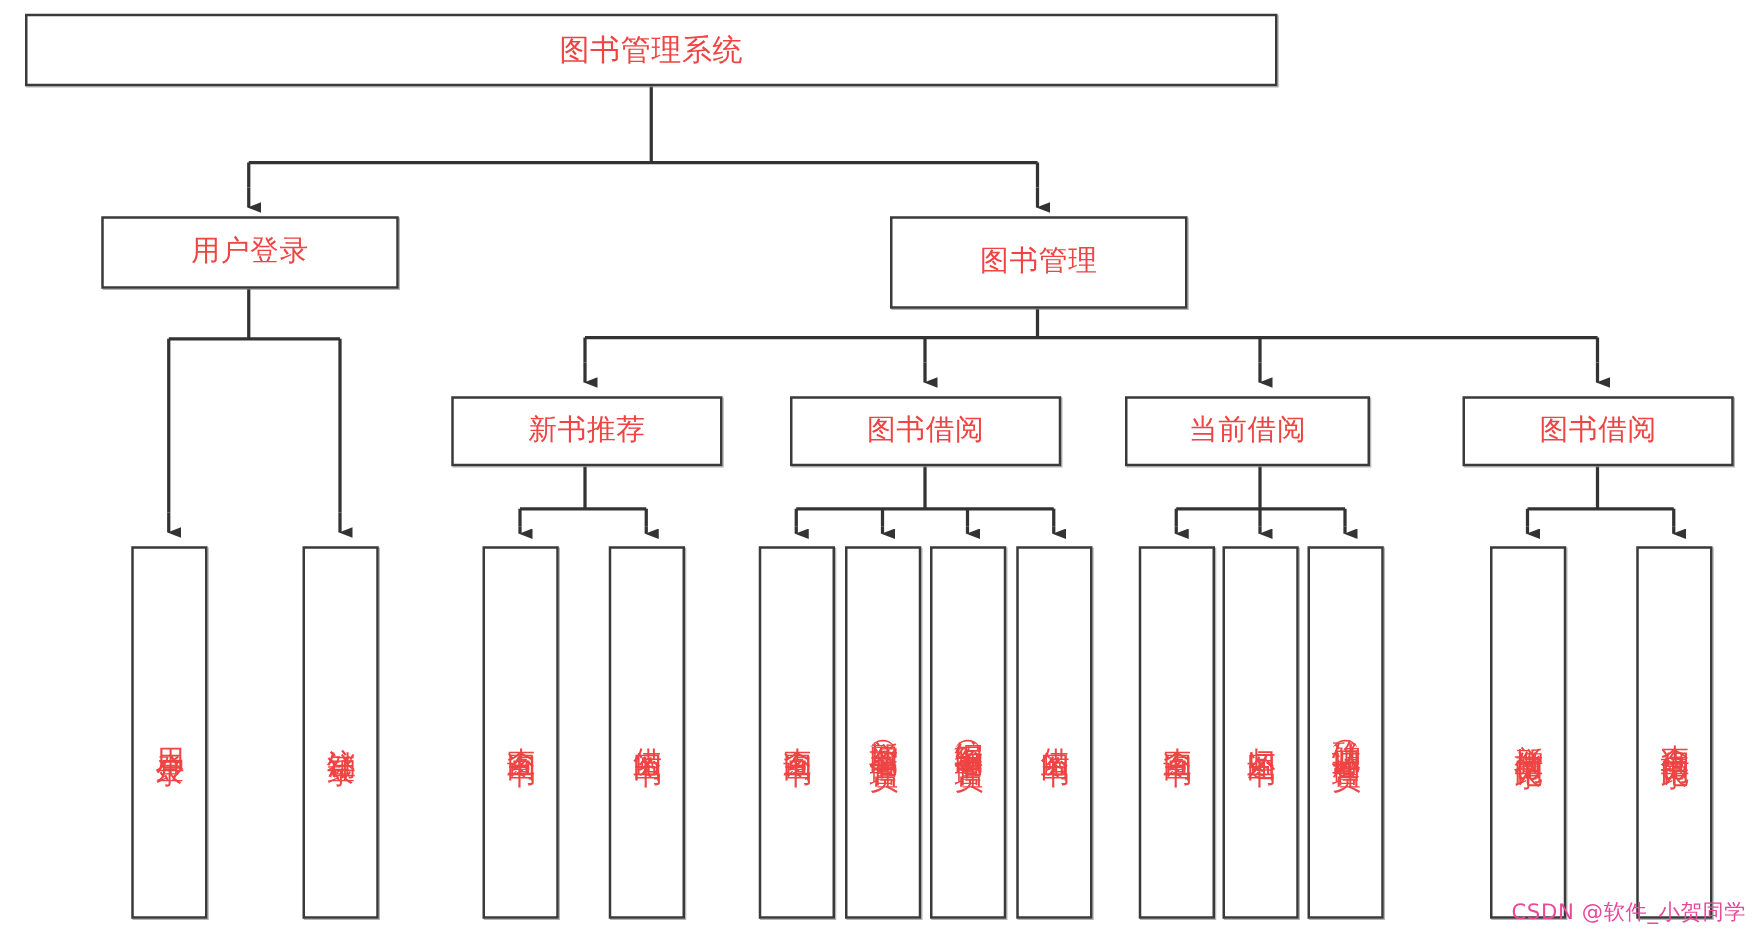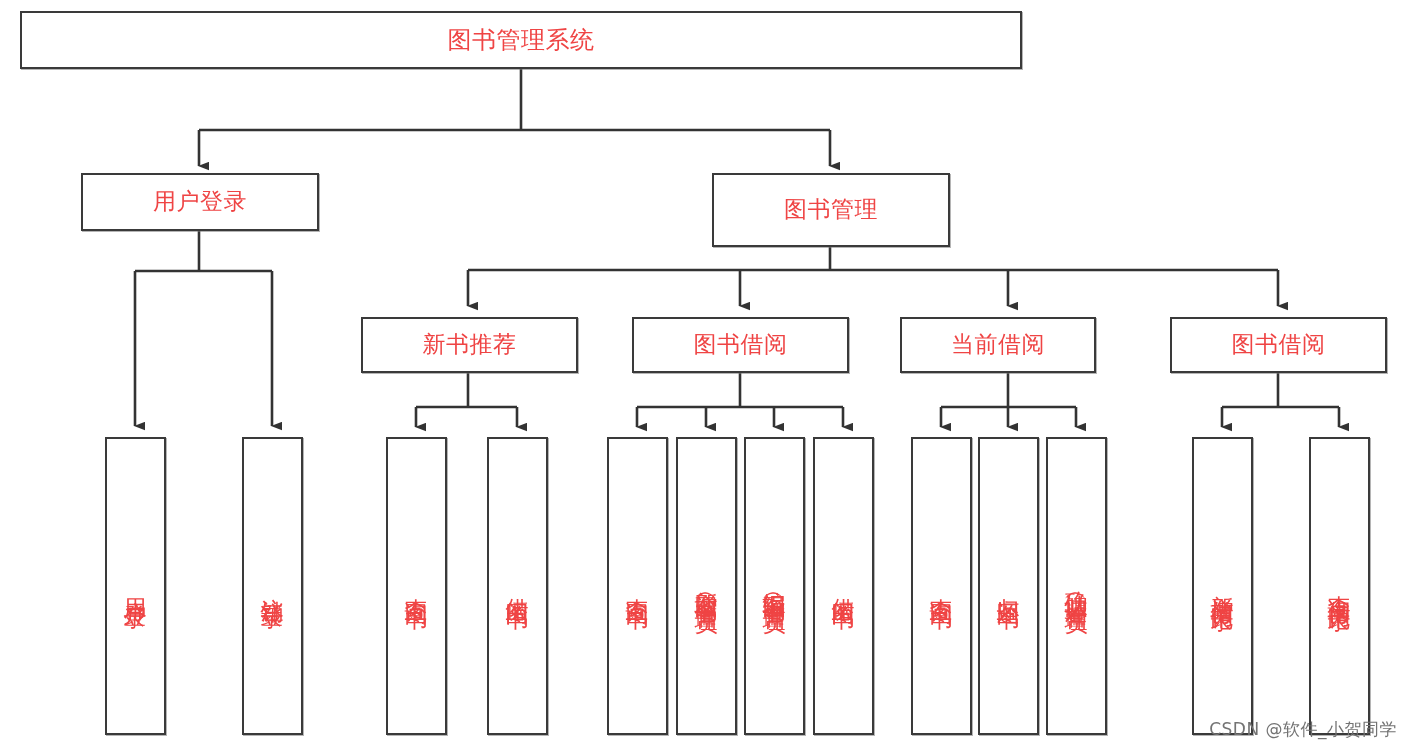--- a/index.html
+++ b/index.html
@@ -64,21 +64,21 @@
     line-height: 1.05;
     letter-spacing: 3px;
     white-space: normal;
     max-height: 100%;
   }
   #watermark {
     position: absolute;
     right: 8px;
     bottom: 6px;
     font-size: 17px;
-    color: #737373;
+    color: #ec4899;
     letter-spacing: 0.5px;
     user-select: none;
     white-space: nowrap;
   }
 </style>
 </head>
 <body>
 
 <div id="diagram-root">
 

